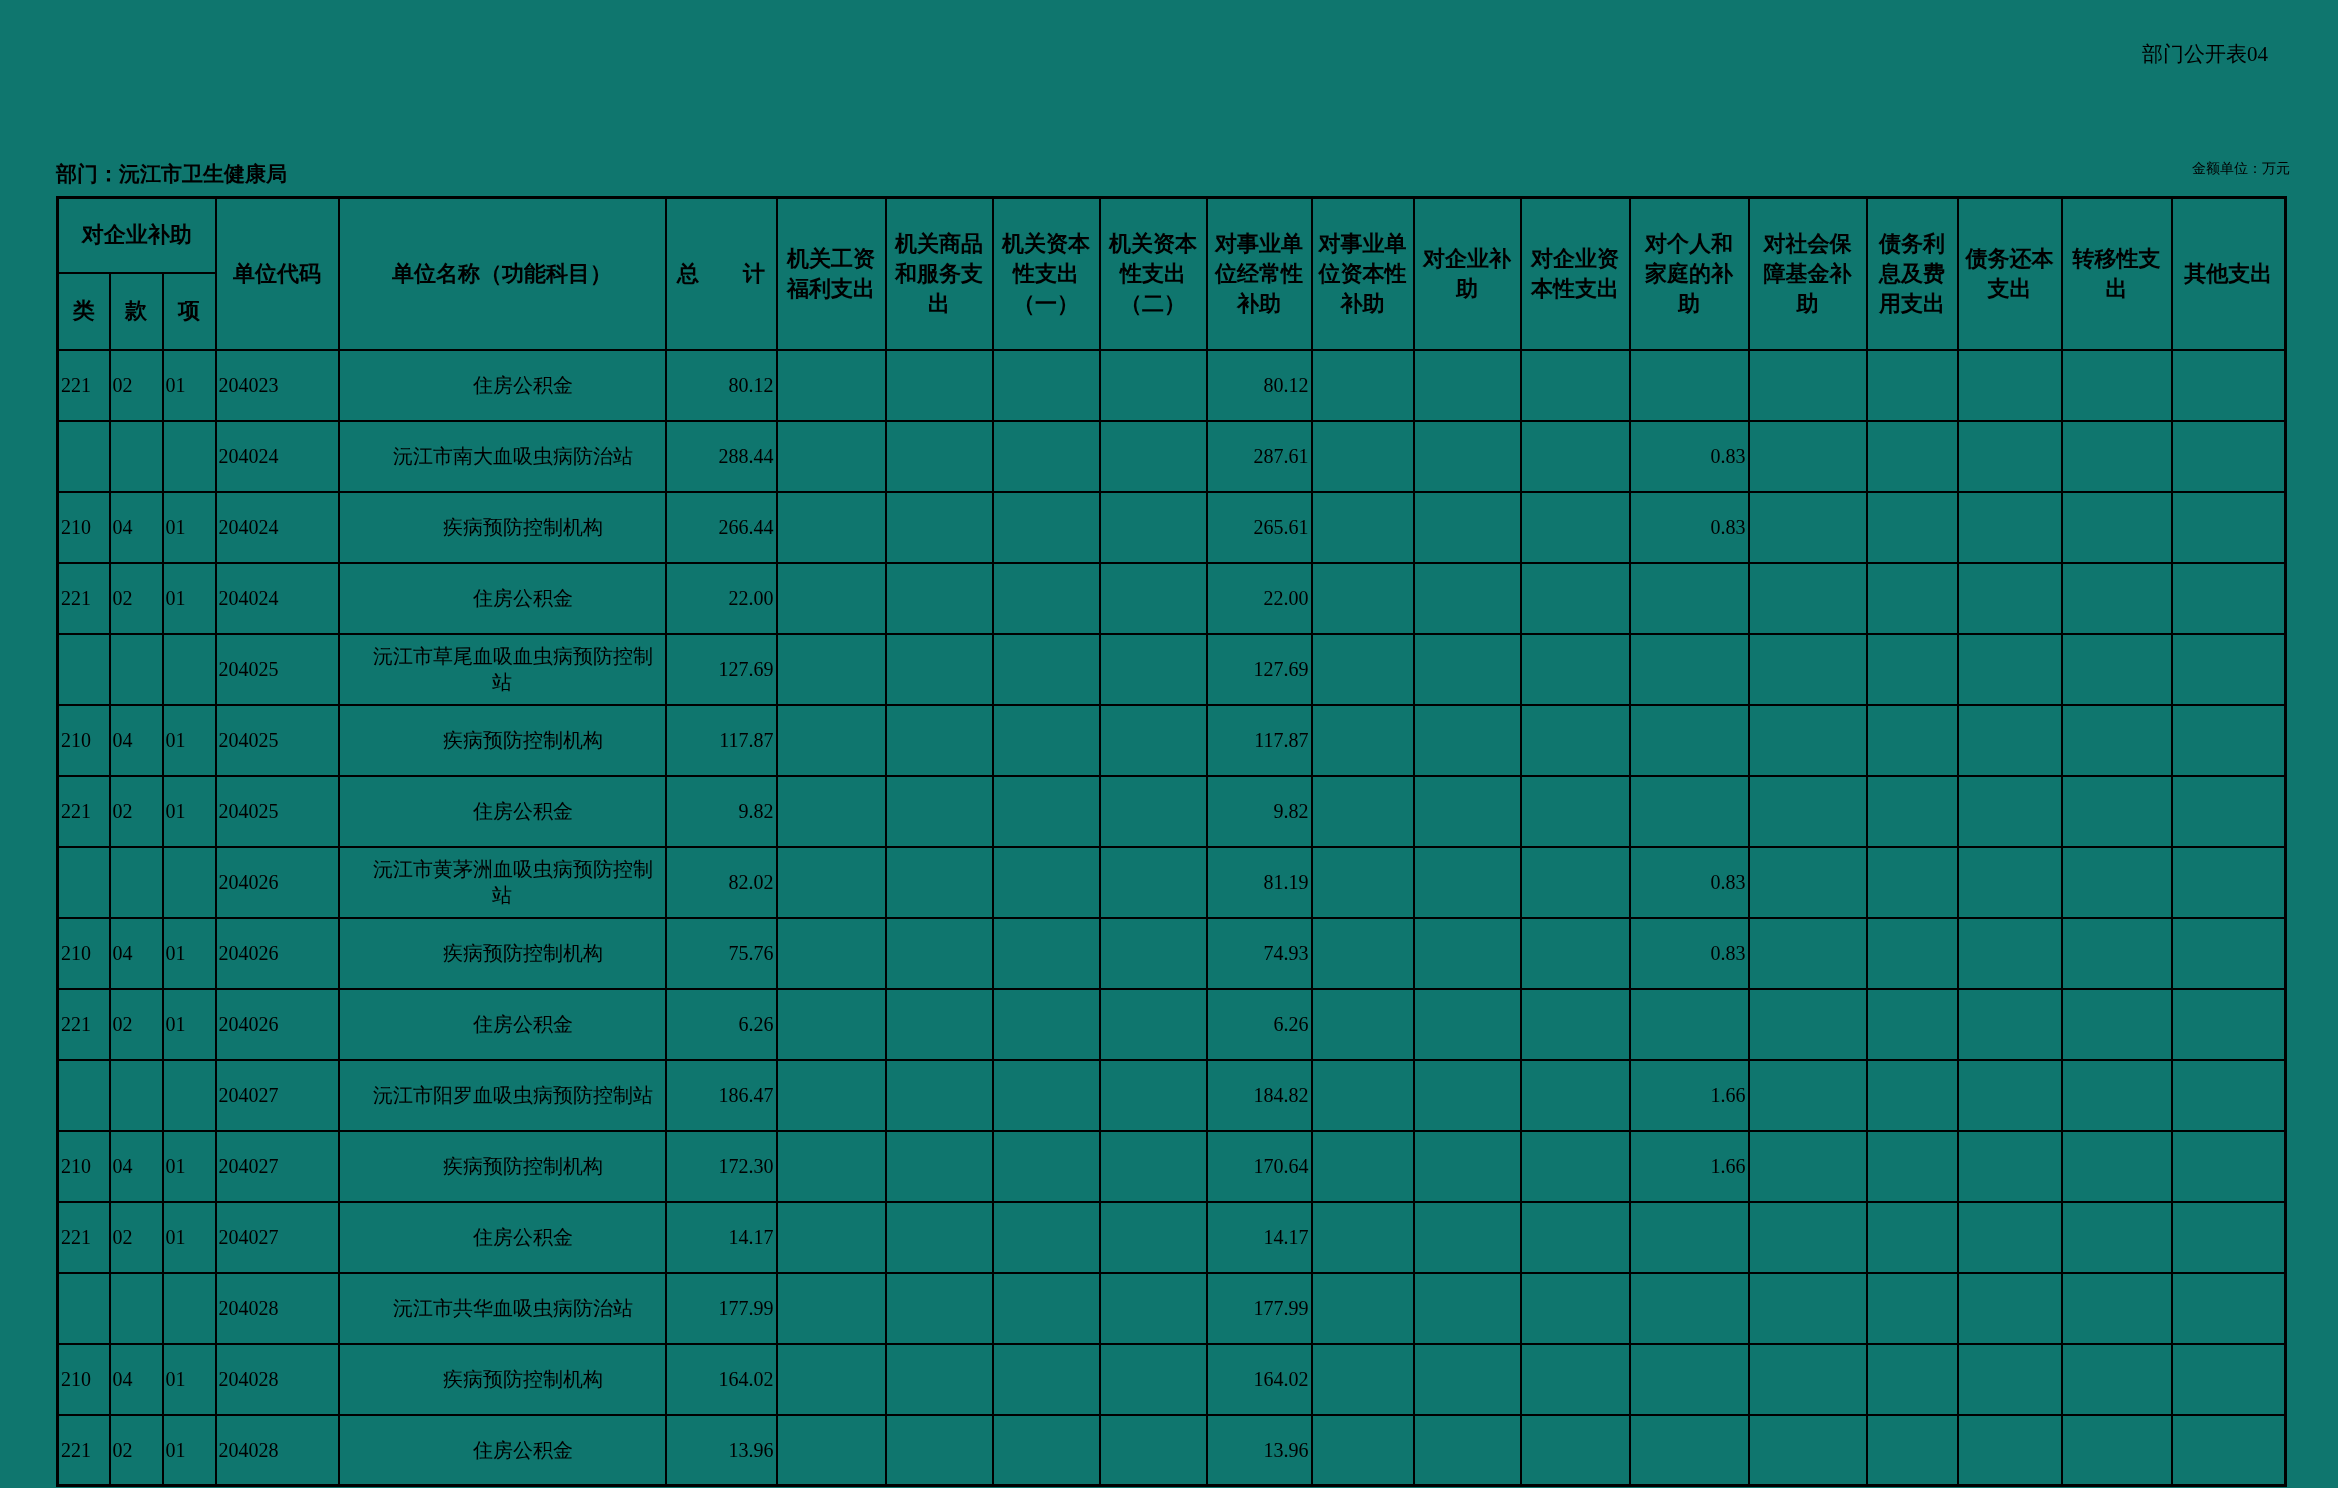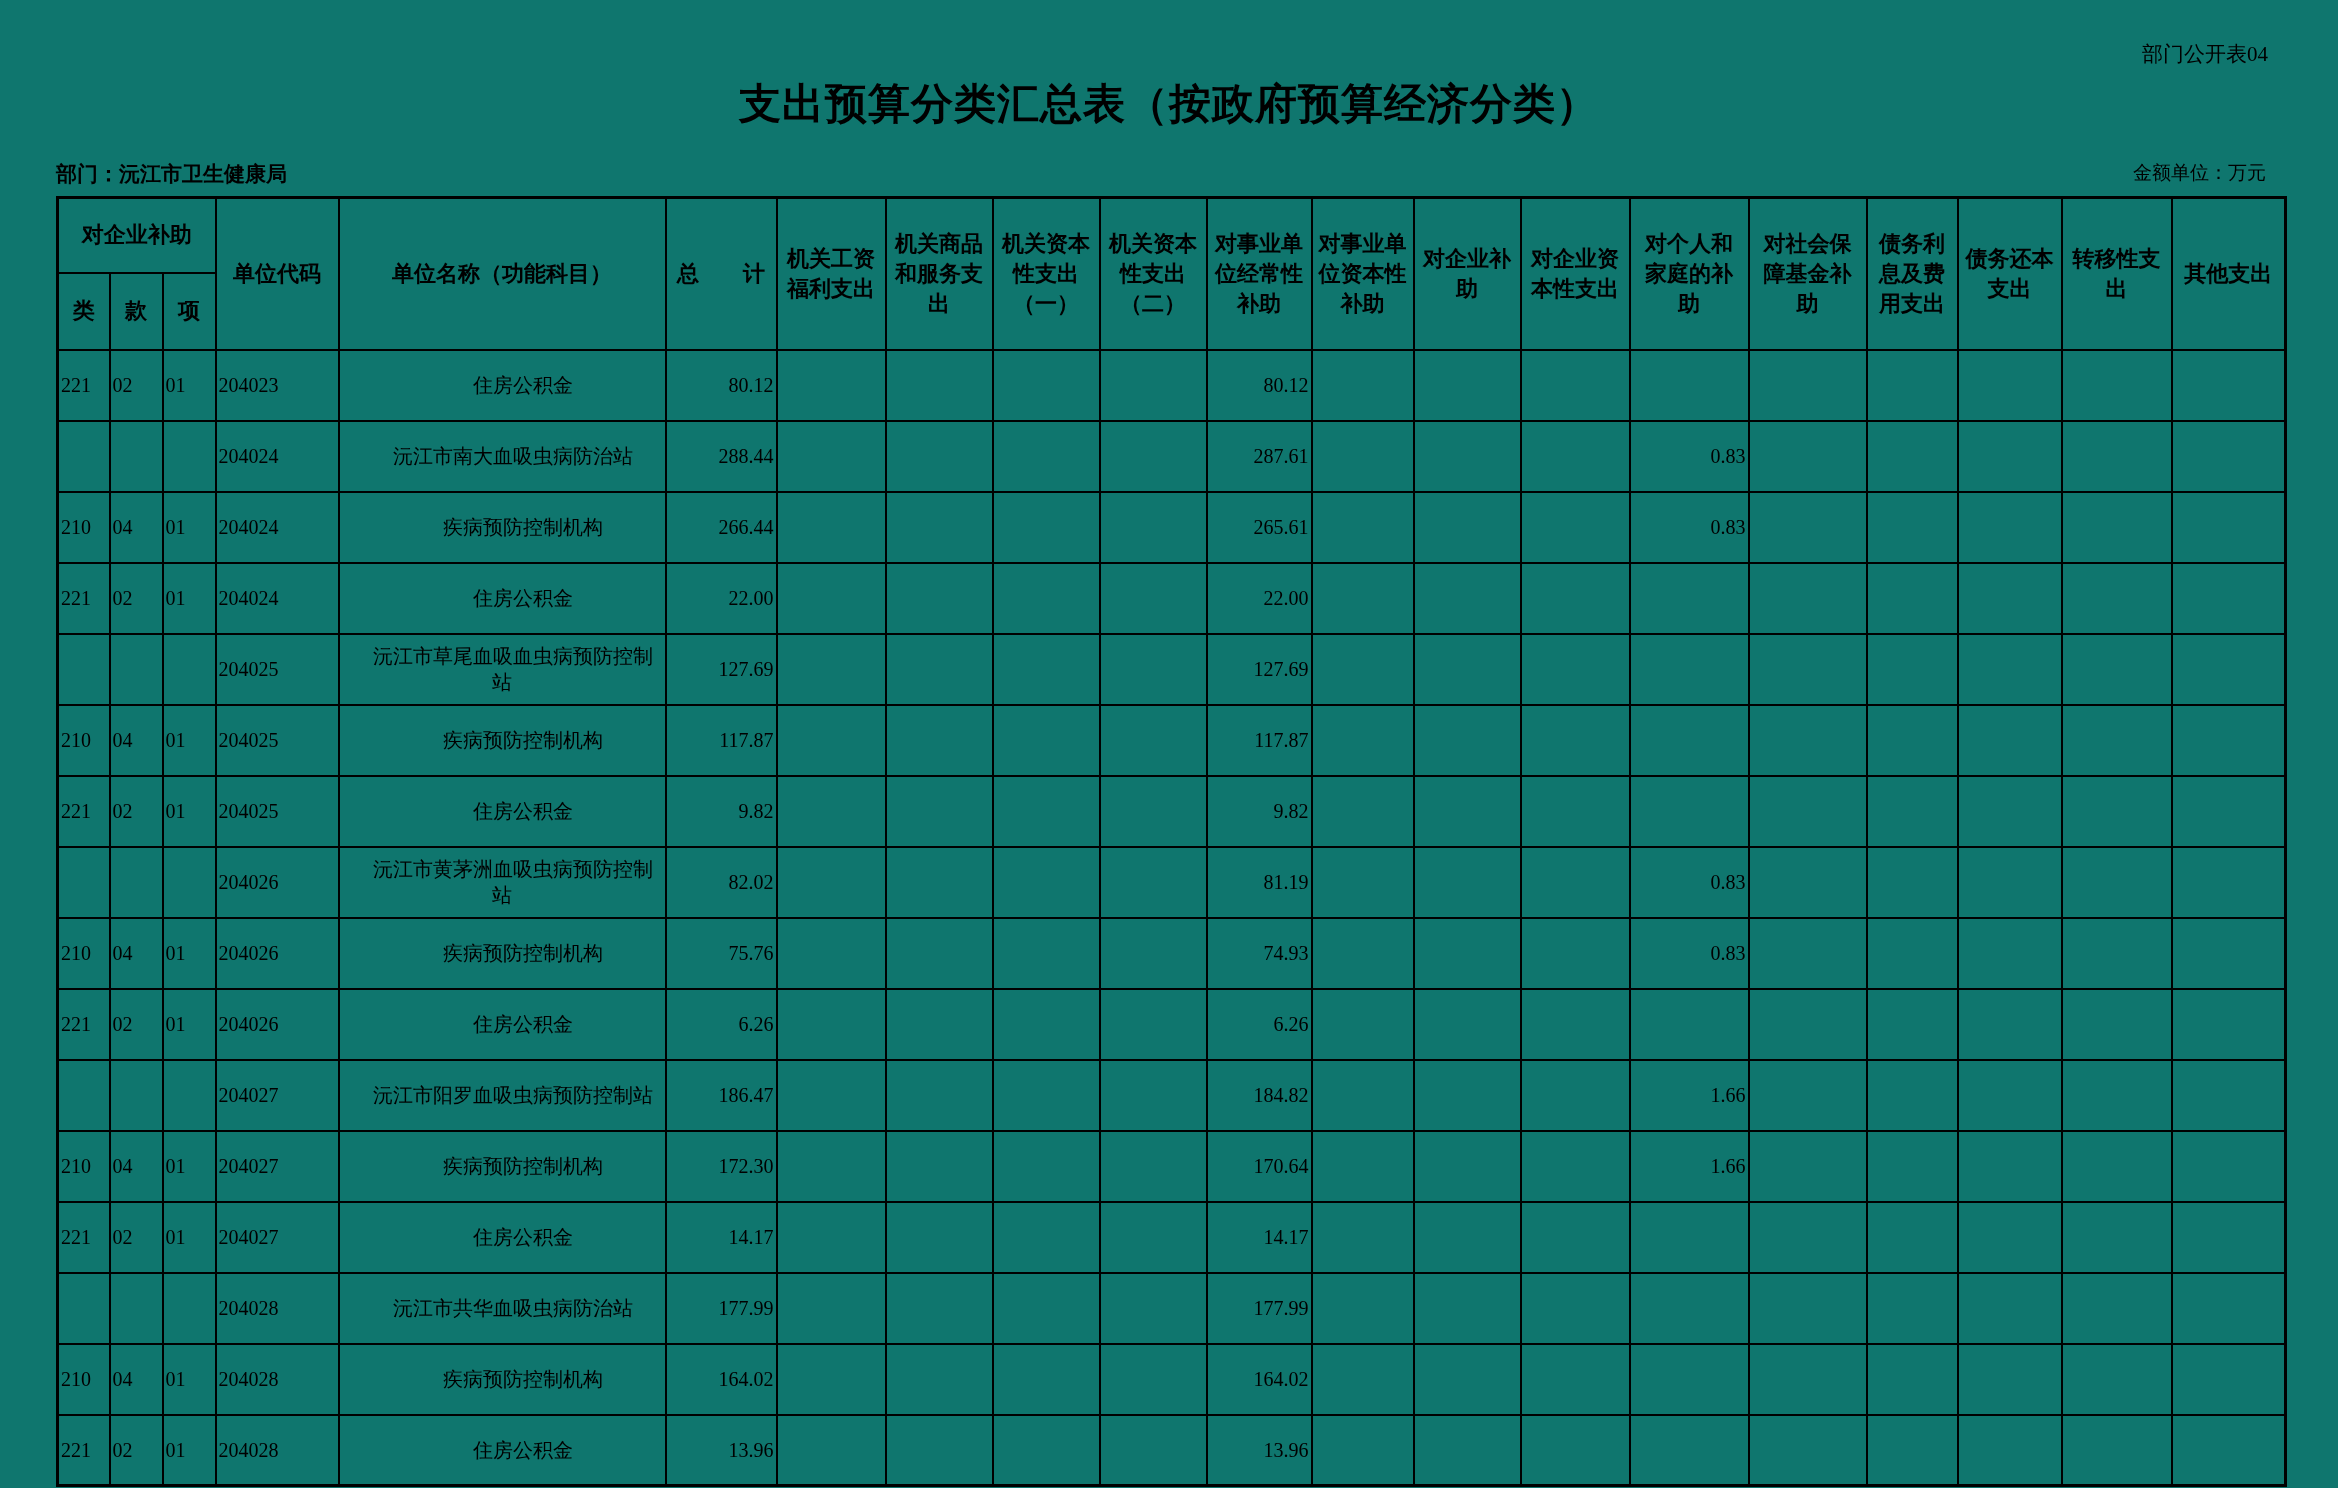--- a/index.html
+++ b/index.html
@@ -4,21 +4,21 @@
 <style>
   * { margin:0; padding:0; box-sizing:border-box; }
   html,body { background:#ffffff; }
   body { font-family:"Liberation Serif","DejaVu Serif",serif; color:#000; }
   .page { position:relative; width:2338px; height:1488px; background:#0f766e; overflow:hidden; }
 
   .doc-label { position:absolute; top:40px; right:70px; font-size:21px; }
   .title { position:absolute; top:76px; left:0; width:100%; text-align:center;
            font-size:42px; font-weight:bold; letter-spacing:1px; }
   .dept  { position:absolute; top:160px; left:56px;  font-size:21px; font-weight:bold; }
-  .unit  { position:absolute; top:160px; right:72px; font-size:19px; }
+  .unit  { position:absolute; top:160px; right:48px; font-size:14px; }
 
   table.budget { position:absolute; top:196px; left:56px; width:2228px;
                  border-collapse:collapse; table-layout:fixed;
                  border:3px solid #000; }
   .budget th, .budget td { border:2px solid #000; overflow:hidden; }
 
   .budget thead th { font-weight:bold; font-size:22px; text-align:center;
                      vertical-align:middle; padding:2px 6px; line-height:30px; }
   .budget thead tr.h1 th { height:75px; }
   .budget thead tr.h2 th { height:77px; }
@@ -32,21 +32,20 @@
   td.c-name.detail  { text-indent:42px; }
   td.c-name.summary { text-indent:22px; }
   td.c-num    { text-align:right; padding-right:9px; font-size:21px; }
 </style>
 </head>
 <body>
 
 <div class="page">
 
   <div class="doc-label">部门公开表04</div>
-  <div class="title">支出预算分类汇总表（按政府预算经济分类）</div>
   <div class="dept">部门：沅江市卫生健康局</div>
   <div class="unit">金额单位：万元</div>
 
   <table class="budget">
     <colgroup>
       <col style="width:52px">
         <col style="width:53px">
         <col style="width:53px">
       <col style="width:123px">
         <col style="width:327px">

